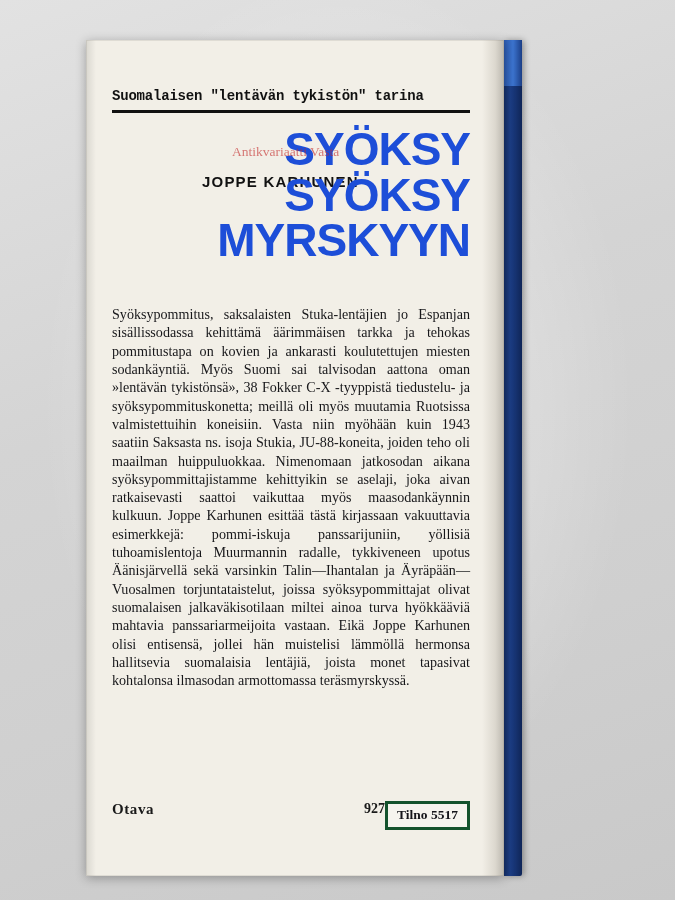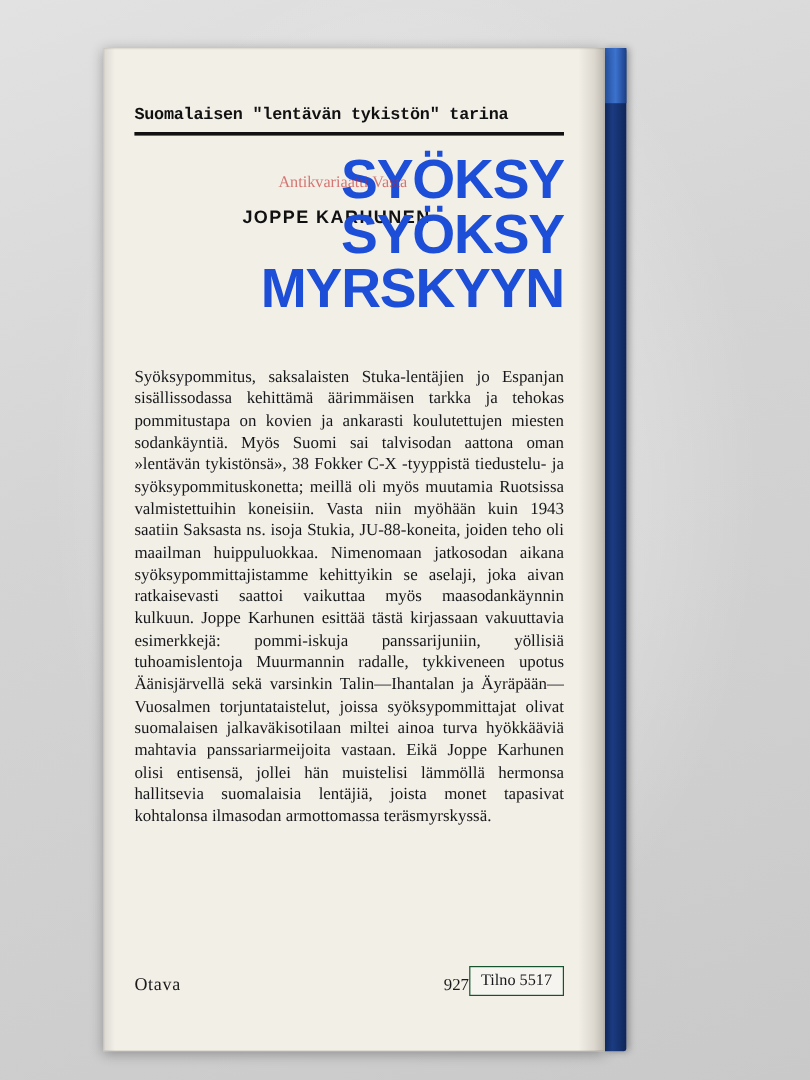--- a/index.html
+++ b/index.html
@@ -154,39 +154,40 @@
     white-space: nowrap;
     pointer-events: none;
   }
 
   .footer {
     position: absolute;
     left: 0;
     right: 0;
     bottom: 46px;
     display: flex;
-    align-items: flex-end;
+    align-items: flex-start;
+    font-weight: bold;
   }
   .publisher {
     font-family: "Liberation Serif", serif;
     font-size: 15px;
     color: #1a1a1a;
     letter-spacing: 0.6px;
   }
   .spacer { flex: 1 1 auto; }
   .code {
     font-family: "Liberation Serif", serif;
     font-size: 14px;
     color: #1a1a1a;
   }
   .stamp {
     font-family: "Liberation Serif", serif;
     font-size: 13.5px;
     color: #15151a;
-    border: 1px solid #14532d;
+    border: 3px solid #14532d;
     padding: 3px 9px 4px 9px;
     background: #f6f4ee;
   }
 </style>
 </head>
 <body>
 
 <div class="bg-shade"></div>
 
 <div class="book">

